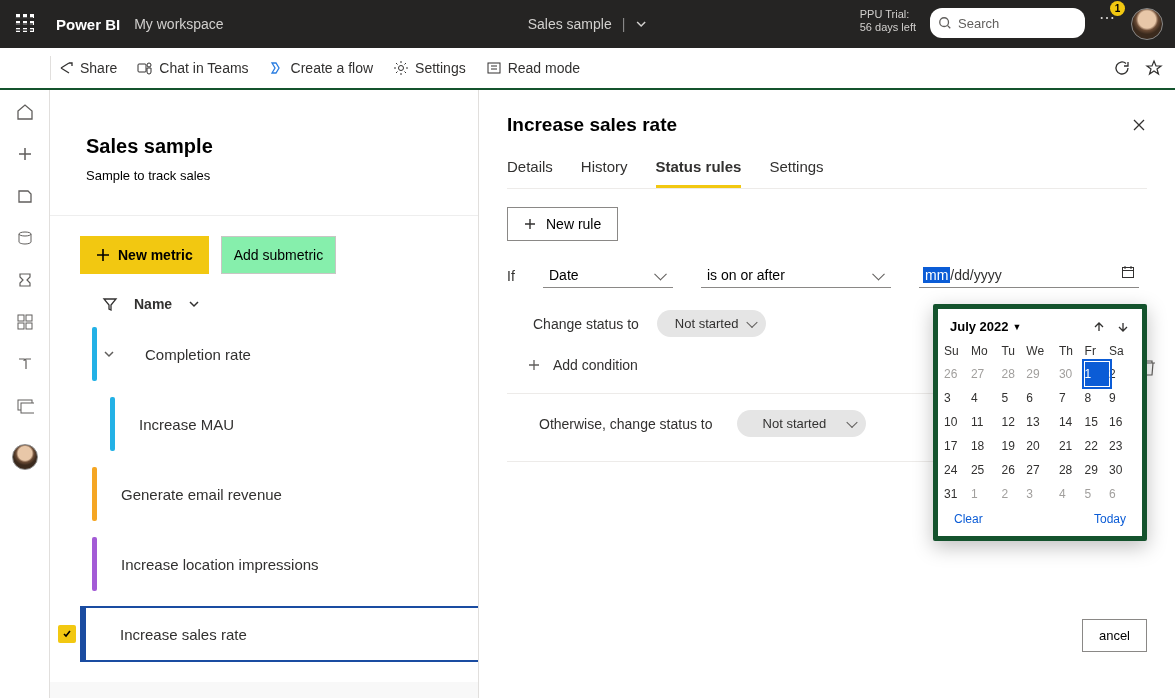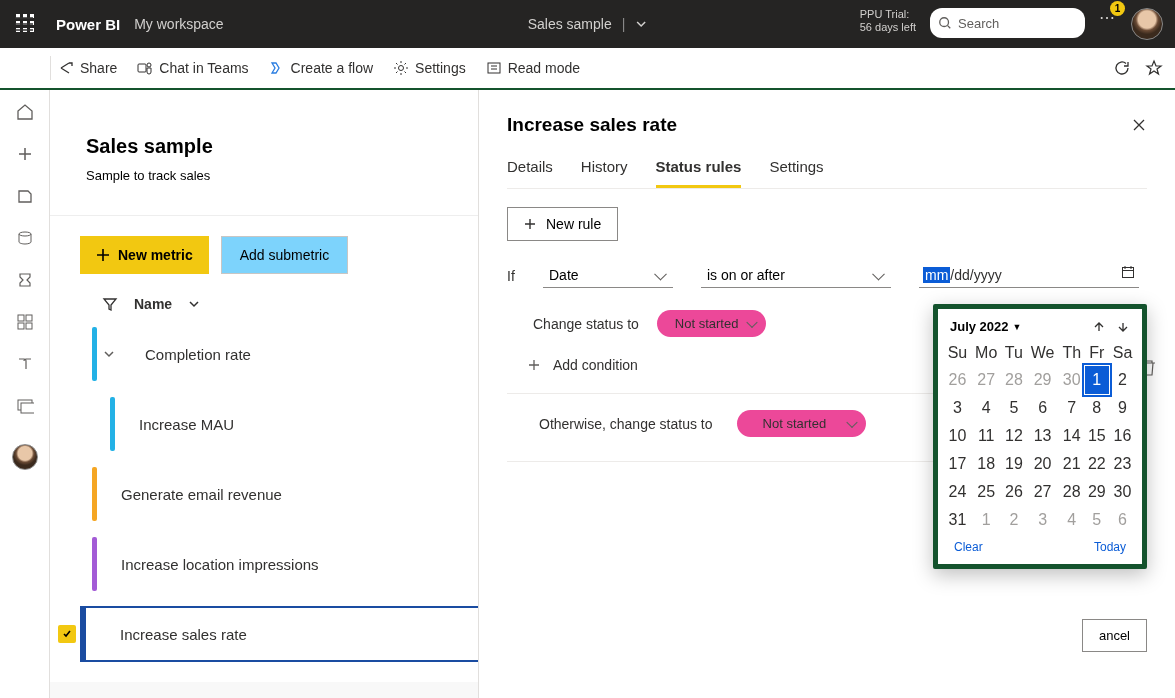--- a/index.html
+++ b/index.html
@@ -39,21 +39,21 @@
   .page-title { font-size: 20px; font-weight: 600; }
   .page-sub { font-size: 13px; color: #000000; margin-top: 10px; }
   .tile { border:1px solid #e1dfdd; padding: 8px 28px 10px 28px; text-align:center; border-radius:2px; background:#fff;}
   .tile-num { font-size: 26px; font-weight: 600; }
   .tile-lbl { font-size: 13px; color:#605e5c; margin-top:2px;}
   .tile2 { border:1px solid #e1dfdd; padding: 26px 12px; background:#fff; font-size:13px; color:#605e5c; border-right:none;}
 
   .list-area { padding: 20px 30px; background:#fff;}
   .list-btns { display: flex; gap: 12px; }
   .btn-primary { background: #F2C811; border: none; padding: 10px 16px; font-size: 14px; font-weight:600; display:flex; align-items:center; gap:8px; cursor:pointer;}
-  .btn-secondary { background: #7dd3fc; border: 1px solid #c8c6c4; padding: 10px 18px; font-size: 14px; cursor:pointer;}
+  .btn-secondary { background: #86efac; border: 1px solid #c8c6c4; padding: 10px 12px; font-size: 14px; cursor:pointer;}
   .list-hdr { display:flex; align-items:center; gap:16px; margin-top: 22px; color:#323130; font-size:14px; font-weight:600; padding-left:22px;}
   .metric { display:flex; align-items:center; height:56px; margin-top:14px; }
   .metric .gutter { width:12px; }
   .metric .bar { width:5px; height:54px; border-radius:2px; }
   .metric .label { margin-left: 24px; font-size: 15px; color:#323130;}
   .metric .chev { margin-left: 6px; margin-right: 6px;}
   .metric .chk { width:18px; height:18px; background:#F2C811; border-radius:2px; display:flex; align-items:center; justify-content:center; margin-right:8px; margin-left:-28px;}
   .m-sel { border:2px solid #1a4ca1; border-left: 6px solid #1a4ca1; padding-right:40px; }
   .row-icon { margin-left:auto; margin-right:6px; position:relative;}
   .row-icon .badge { position:absolute; top:-6px; right:-6px; width:14px; height:14px; background:#F2C811; border-radius:50%; font-size:9px; display:flex; align-items:center; justify-content:center; font-weight:600;}
@@ -72,33 +72,33 @@
   .rule-row { display:flex; align-items:center; gap:28px; font-size:14px; color:#323130; position:relative;}
   .rule-row > span:first-child { width:8px;}
   .sel { border:none; border-bottom:1px solid #8a8886; padding: 4px 30px 4px 6px; font-size:14px; background:transparent; appearance:none; position:relative;}
   .sel-wrap { position:relative; display:inline-block;}
   .sel-wrap::after { content:""; position:absolute; right:8px; top:50%; width:8px; height:8px; border-right:1px solid #605e5c; border-bottom:1px solid #605e5c; transform: translateY(-70%) rotate(45deg); pointer-events:none;}
   .sel-field { width: 130px; }
   .sel-op { width: 190px; }
   .date-in { border:none; border-bottom:1px solid #8a8886; padding:4px 28px 4px 4px; font-size:14px; width: 220px; position:relative;}
   .date-in .mm { background:#0b5cd6; color:#fff; padding:0 2px; }
   .date-in .cal { position:absolute; right:4px; top:2px;}
-  .pill { background:#ec4899; border-radius:16px; padding: 6px 28px 6px 18px; font-size:13px; position:relative; display:inline-block;}
+  .pill { background:#e5e5e5; border-radius:16px; padding: 6px 28px 6px 18px; font-size:13px; position:relative; display:inline-block;}
   .pill::after { content:""; position:absolute; right:10px; top:50%; width:7px; height:7px; border-right:1px solid #605e5c; border-bottom:1px solid #605e5c; transform: translateY(-70%) rotate(45deg);}
   .trash { position:absolute; right:-10px; top:96px;}
 
   .rule-sep { height:1px; background:#edebe9; margin: 20px 0 16px 0; }
 
   
   .cal-pop { position:absolute; right:28px; top:214px; width: 214px; background:#fff; border:5px solid #14532d; box-shadow: 0 6px 20px rgba(0,0,0,0.25); border-radius:2px; padding: 8px 6px 8px 6px; z-index:10;}
   .cal-head { display:flex; align-items:center; padding: 2px 6px 6px 6px;}
   .cal-head b { font-size:13px; }
   .cal-head .tri { font-size:9px; margin-left:4px;}
   .cal-nav { margin-left:auto; display:flex; gap:10px;}
-  table.cal { width:100%; border-collapse:collapse; font-size:16px; text-align:center;}
+  table.cal { width:100%; border-collapse:collapse; font-size:12px; text-align:left;}
   table.cal th { font-weight:400; color:#323130; padding:4px 0;}
   table.cal td { padding:5px 0; color:#323130; cursor:pointer;}
   table.cal td.dim { color:#a19f9d;}
   table.cal td.today { background:#0b5cd6; color:#fff; outline:2px solid #0b5cd6; outline-offset:1px;}
   .cal-foot { display:flex; justify-content:space-between; padding:6px 10px 2px 10px; font-size:12px;}
   .cal-foot span { color:#0b5cd6; cursor:pointer;}
 
   .btn-cancel { position:absolute; right:28px; top:529px; border:1px solid #8a8886; background:#fff; padding:8px 16px; font-size:13px;}
 
   svg { display:block; }

